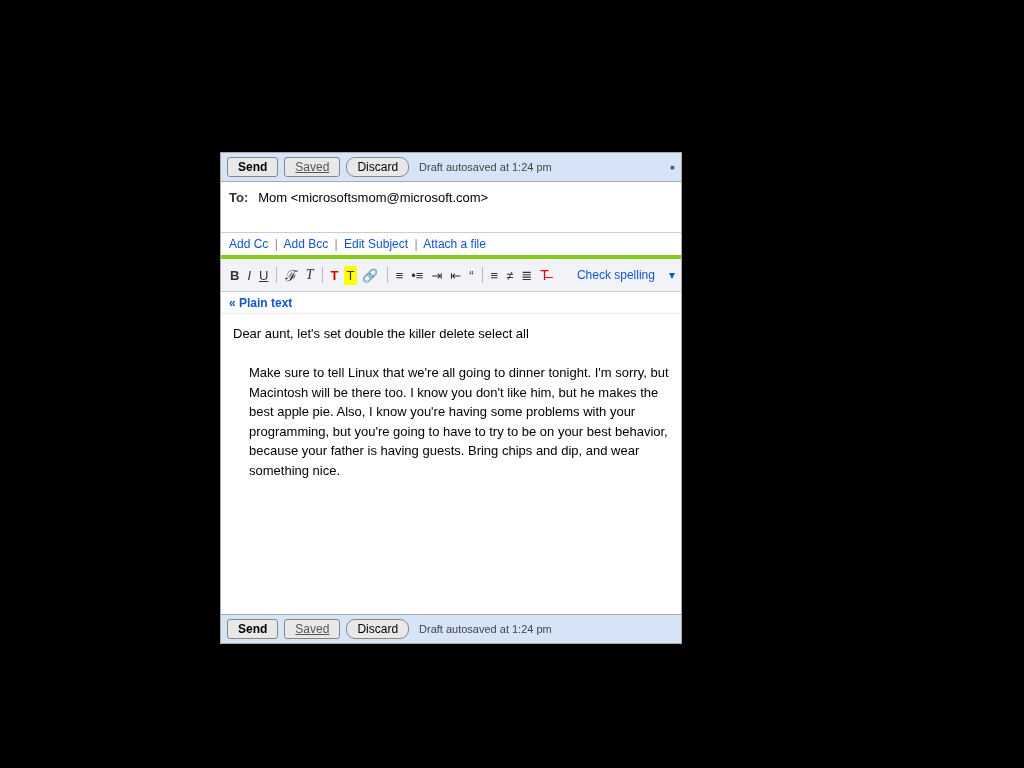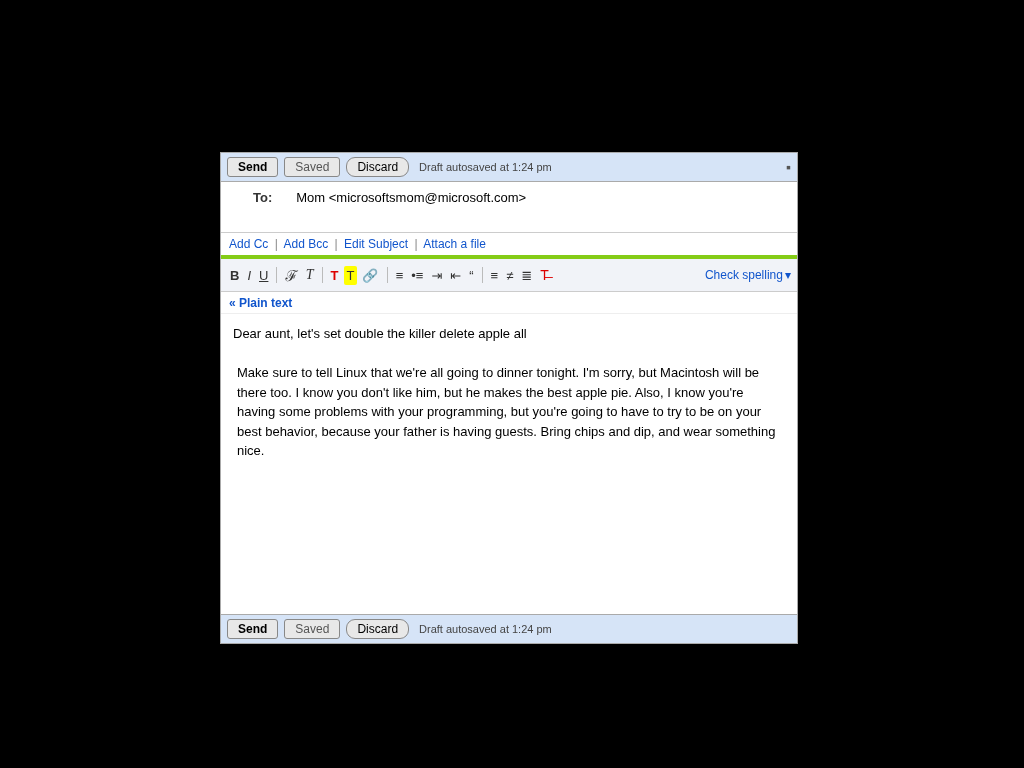--- a/index.html
+++ b/index.html
@@ -9,21 +9,21 @@
       height: 768px;
       overflow: hidden;
       display: flex;
       align-items: center;
       justify-content: center;
     }
     .email-window {
       position: absolute;
       left: 220px;
       top: 152px;
-      width: 578px;
+      width: 462px;
       background: #fff;
       border: 1px solid #aaa;
       font-family: Arial, sans-serif;
       font-size: 13px;
     }
     .top-bar {
       background: #d6e4f7;
       border-bottom: 1px solid #aaa;
       padding: 4px 6px;
       display: flex;
@@ -40,20 +40,21 @@
       font-weight: bold;
     }
     .saved-btn {
       background: #e8e8e8;
       border: 1px solid #888;
       border-radius: 3px;
       padding: 2px 10px;
       font-size: 12px;
       cursor: pointer;
       color: #555;
+      text-decoration: underline;
     }
     .discard-btn {
       background: #e8e8e8;
       border: 1px solid #888;
       border-radius: 9px;
       padding: 2px 10px;
       font-size: 12px;
       cursor: pointer;
     }
     .draft-status {
@@ -75,32 +76,30 @@
       align-items: flex-start;
       border-bottom: 1px solid #ccc;
       background: #fff;
     }
     .to-label {
       padding: 8px 6px 8px 8px;
       font-weight: bold;
       font-size: 13px;
       color: #333;
       white-space: nowrap;
-      margin-left: 24px;
     }
     .to-input {
       flex: 1;
       border: none;
       outline: none;
       padding: 8px 4px;
       font-size: 13px;
       min-height: 50px;
       resize: none;
       font-family: Arial, sans-serif;
-      margin-left: 14px;
     }
     .links-row {
       padding: 4px 8px;
       border-bottom: 4px solid #84cc16;
       background: #fff;
       font-size: 12px;
     }
     .links-row a {
       color: #15c;
       text-decoration: none;
@@ -124,21 +123,21 @@
       padding: 2px 3px;
       border-radius: 2px;
       color: #333;
       font-family: Arial, sans-serif;
     }
     .toolbar-divider { width: 1px; height: 16px; background: #bbb; margin: 0 3px; }
     .check-spelling {
       margin-left: auto;
       display: flex;
       align-items: center;
-      gap: 2px;
+      gap: 14px;
       color: #15c;
       font-size: 12px;
       cursor: pointer;
     }
     .plain-text-row {
       padding: 3px 8px;
       background: #fff;
       border-bottom: 1px solid #eee;
       font-weight: bold;
     }
@@ -150,21 +149,21 @@
     }
     .body-area {
       background: #fff;
       min-height: 300px;
       padding: 10px 12px;
       font-size: 13px;
       font-family: Arial, sans-serif;
       line-height: 1.5;
     }
     .quoted-text {
-      margin-left: 4px;
+      margin-left: 16px;
       padding-left: 0;
     }
     .bottom-bar {
       background: #d6e4f7;
       border-top: 1px solid #aaa;
       padding: 4px 6px;
       display: flex;
       align-items: center;
       gap: 6px;
     }
@@ -228,21 +227,21 @@
       <span>Check spelling</span>
       <span>▾</span>
     </div>
   </div>
 
   <div class="plain-text-row">
     <a>« Plain text</a>
   </div>
 
   <div class="body-area">
-    <p>Dear aunt, let's set double the killer delete apple all</p>
+    <p>Dear aunt, let's set double the killer delete select all</p>
     <br>
     <div class="quoted-text">
       <p>Make sure to tell Linux that we're all going to dinner tonight. I'm sorry, but Macintosh will be there too. I know you don't like him, but he makes the best apple pie. Also, I know you're having some problems with your programming, but you're going to have to try to be on your best behavior, because your father is having guests. Bring chips and dip, and wear something nice.</p>
     </div>
   </div>
 
   <div class="bottom-bar">
     <button class="send-btn">Send</button>
     <button class="saved-btn">Saved</button>
     <button class="discard-btn">Discard</button>

